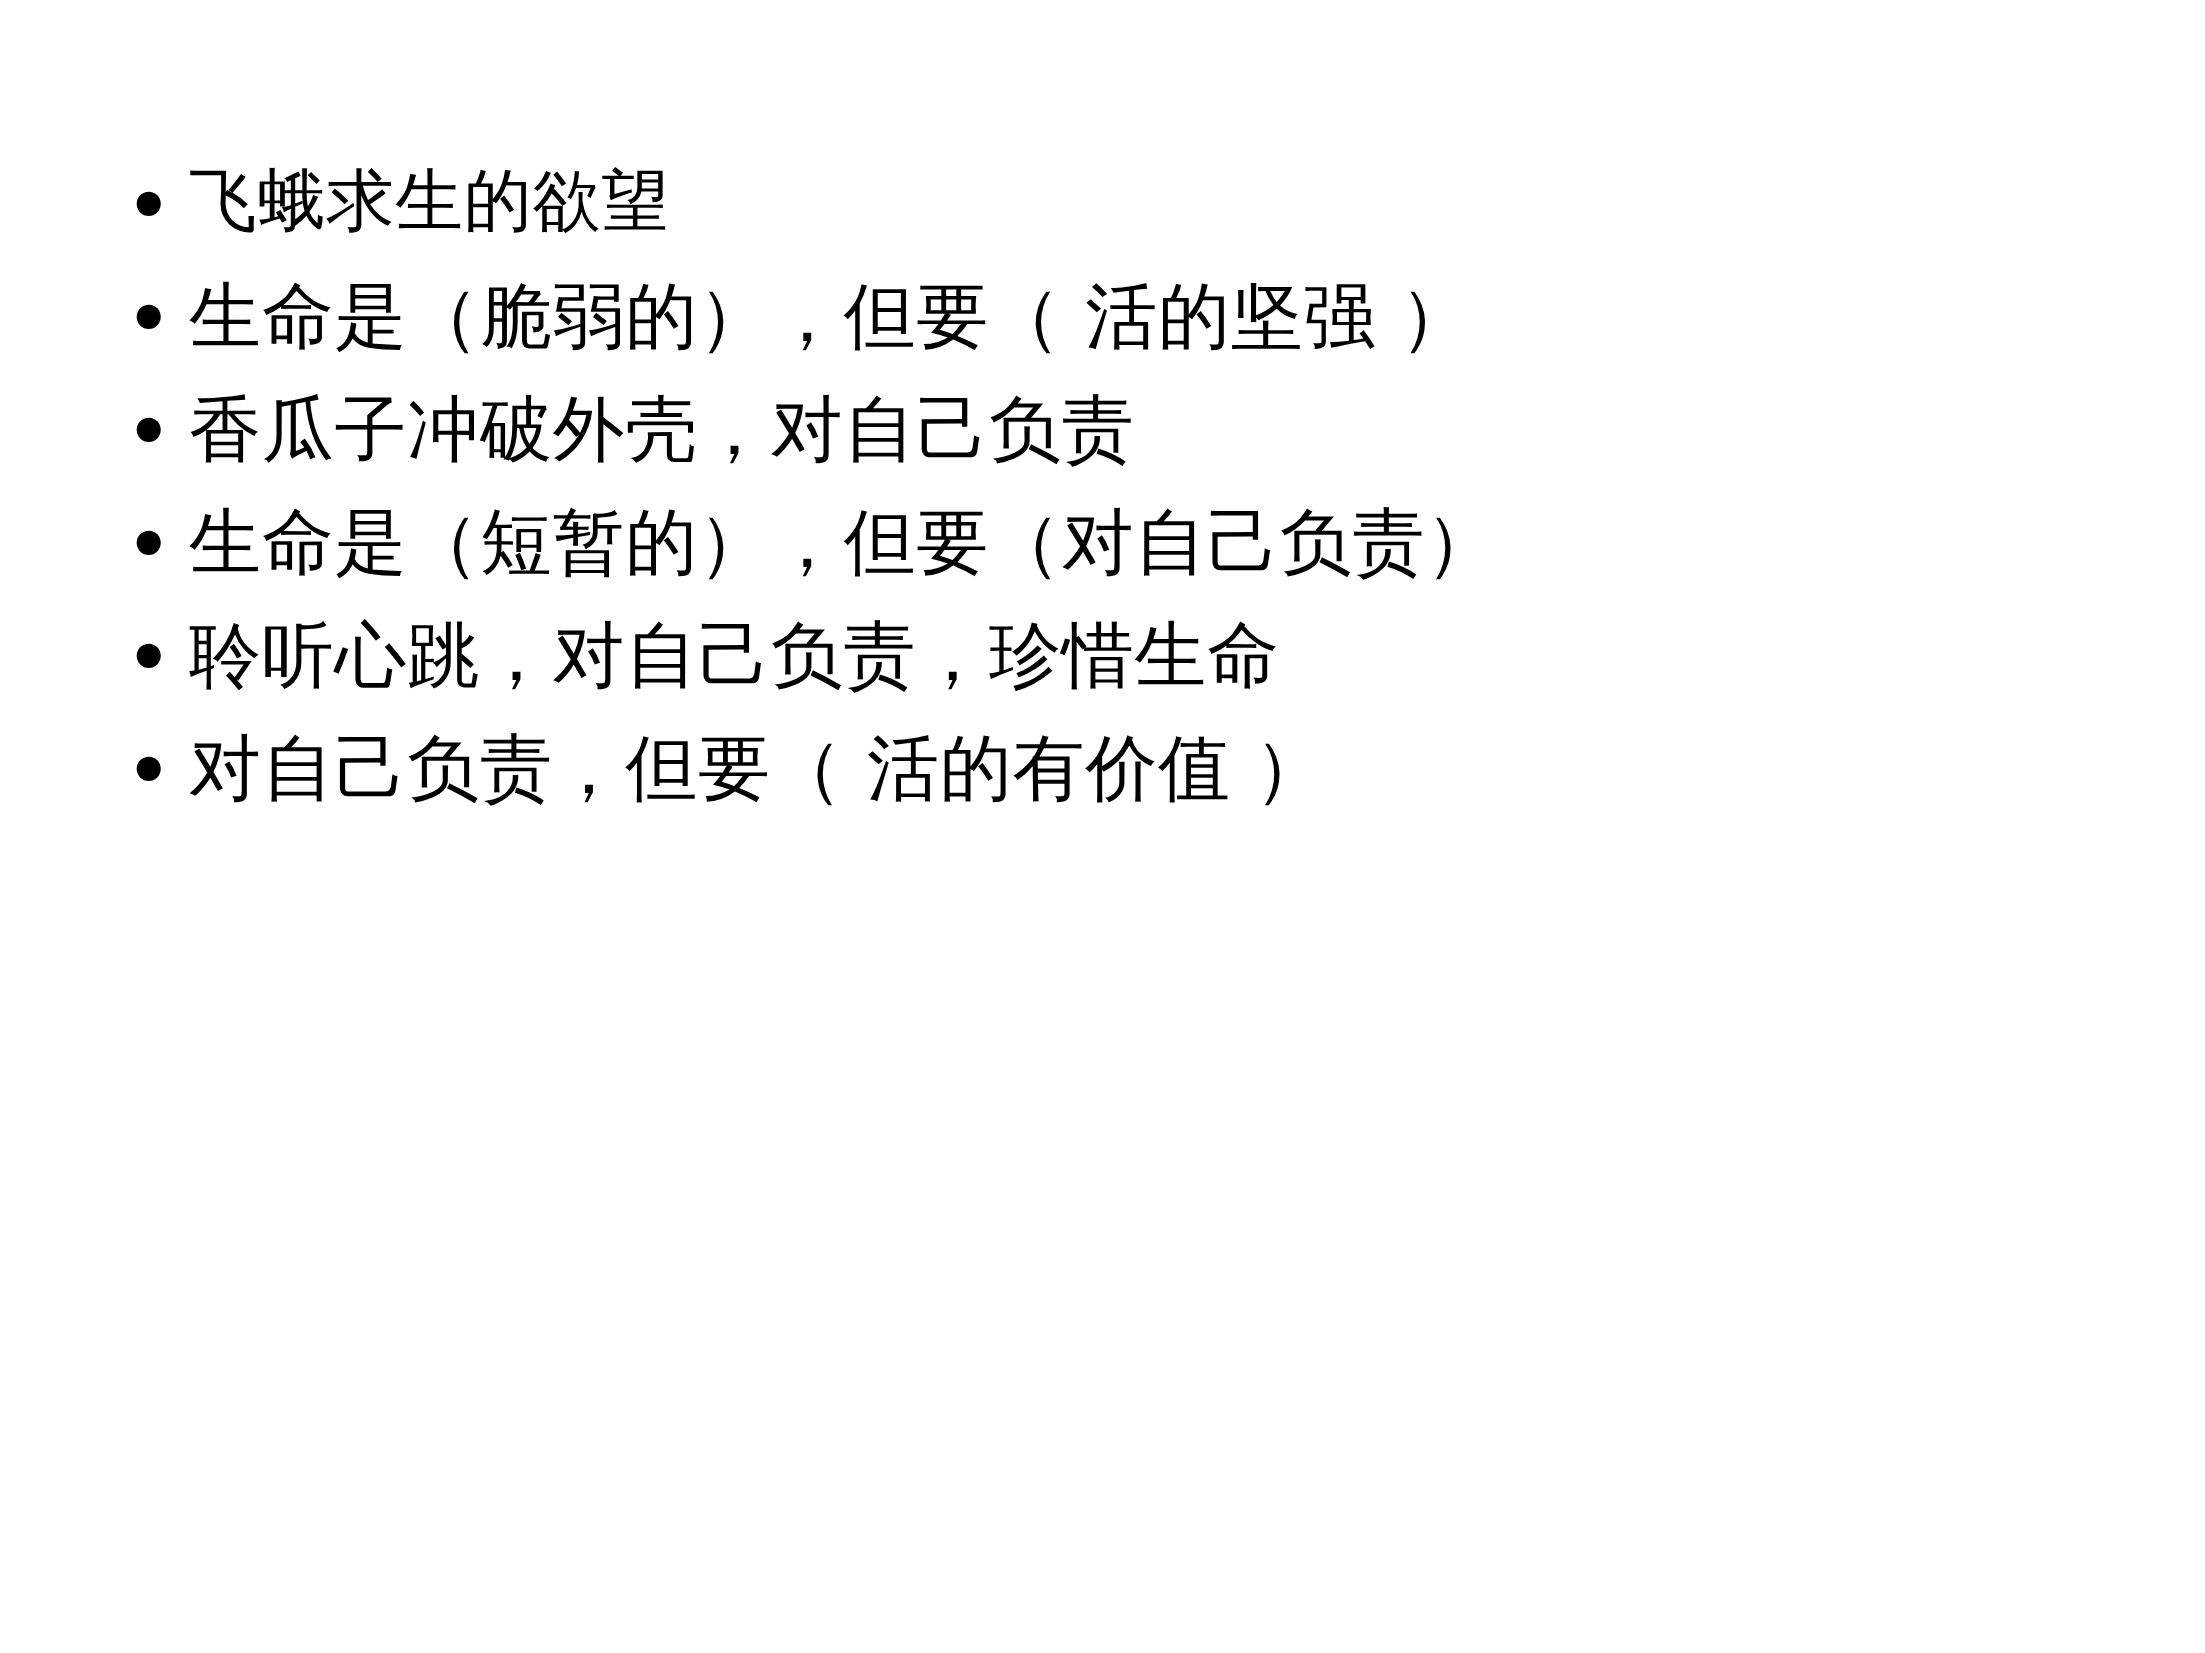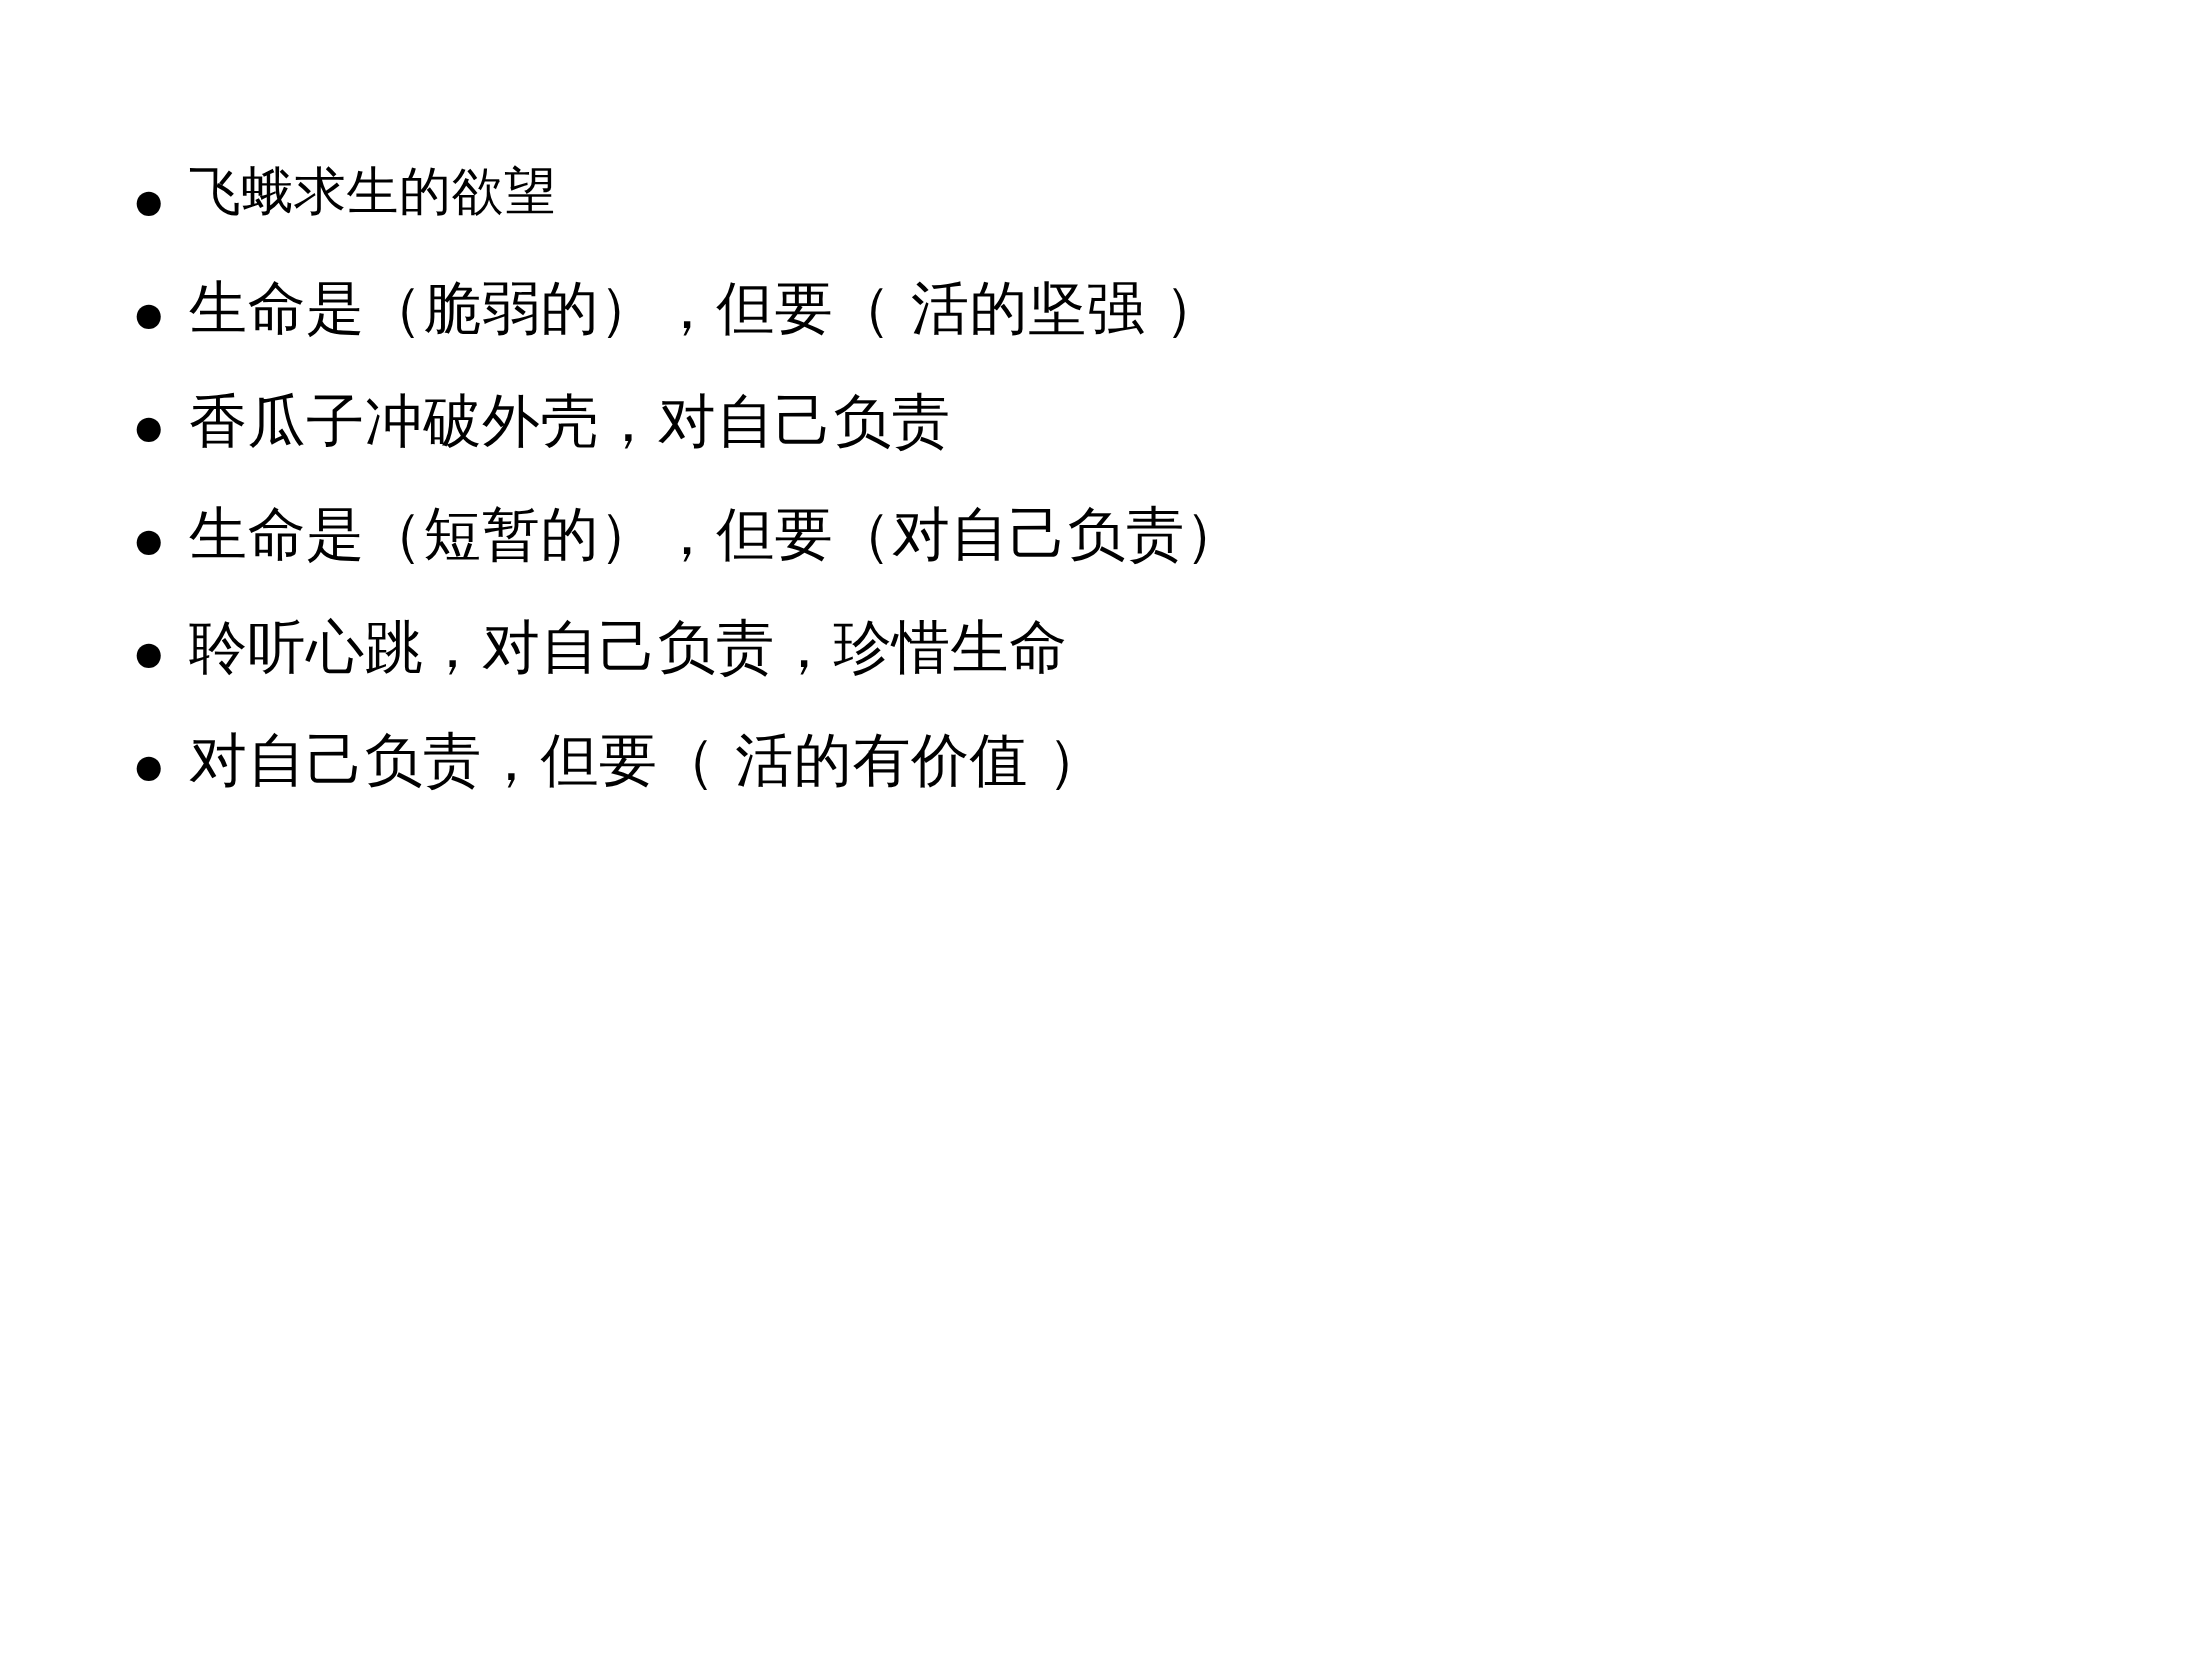--- a/index.html
+++ b/index.html
@@ -38,32 +38,32 @@
     font-size: 83px;
     line-height: 1.12;
     text-align: left;
     font-family: "DejaVu Sans", "Liberation Sans", sans-serif;
     color: #000000;
     padding-left: 9.2px;
     box-sizing: border-box;
   }
   .bullet-text {
     flex: 1 1 auto;
-    font-size: 58px;
+    font-size: 72px;
     line-height: 1.18;
     letter-spacing: 0.01em;
     font-family: "DejaVu Serif", "Liberation Serif", serif;
     font-weight: 400;
     color: #000000;
     white-space: pre-wrap;
     word-break: break-word;
   }
   
   .bullet-item:first-child .bullet-text {
-    font-size: 52px;
+    font-size: 68px;
   }
 </style>
 </head>
 <body>
 
 <div class="slide">
   <ul class="bullet-list">
     <li class="bullet-item">
       <span class="bullet-marker">•</span>
       <span class="bullet-text">飞蛾求生的欲望</span>

